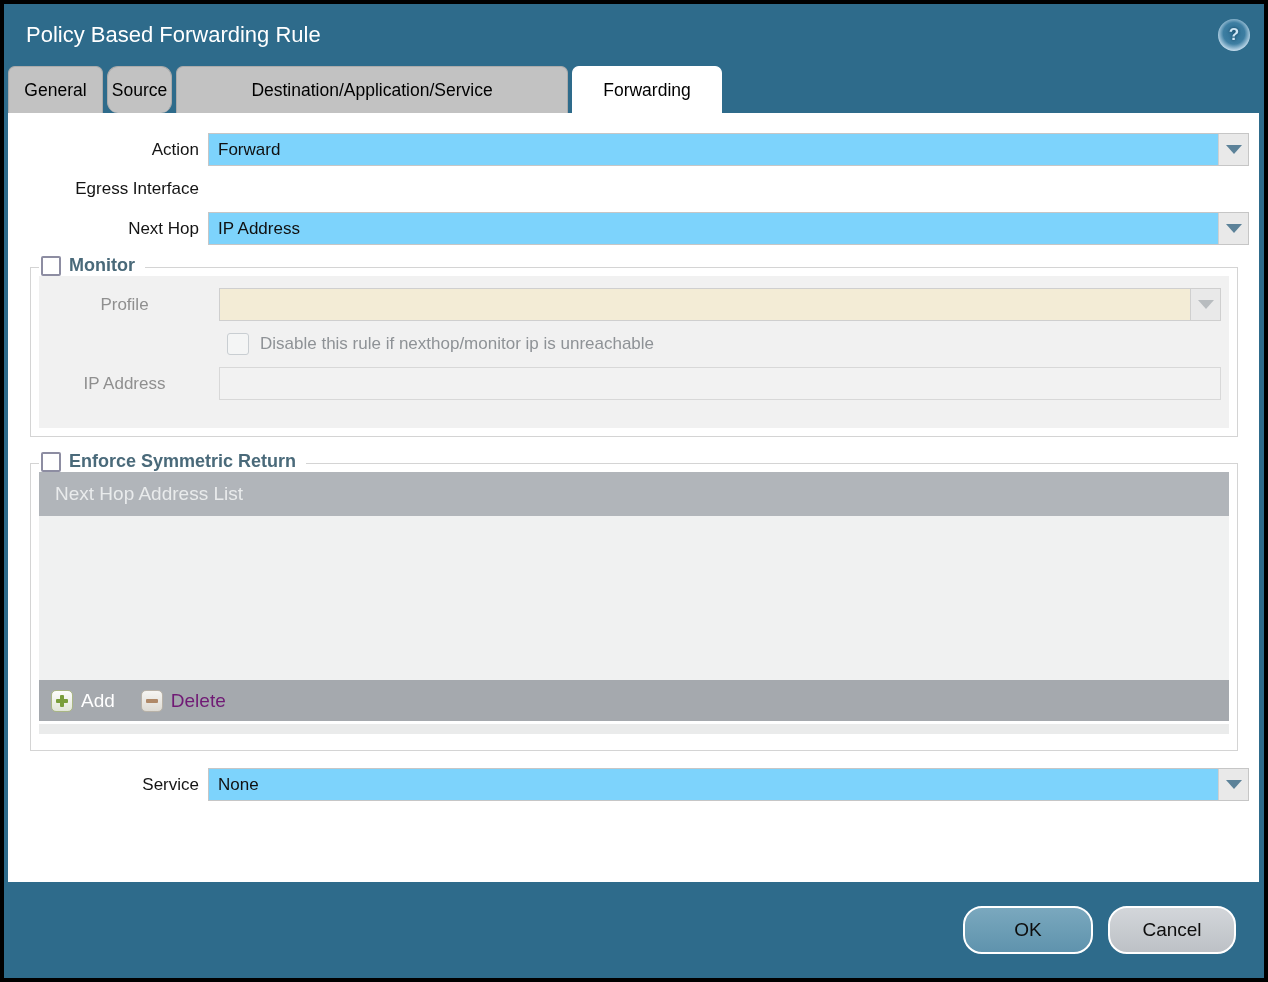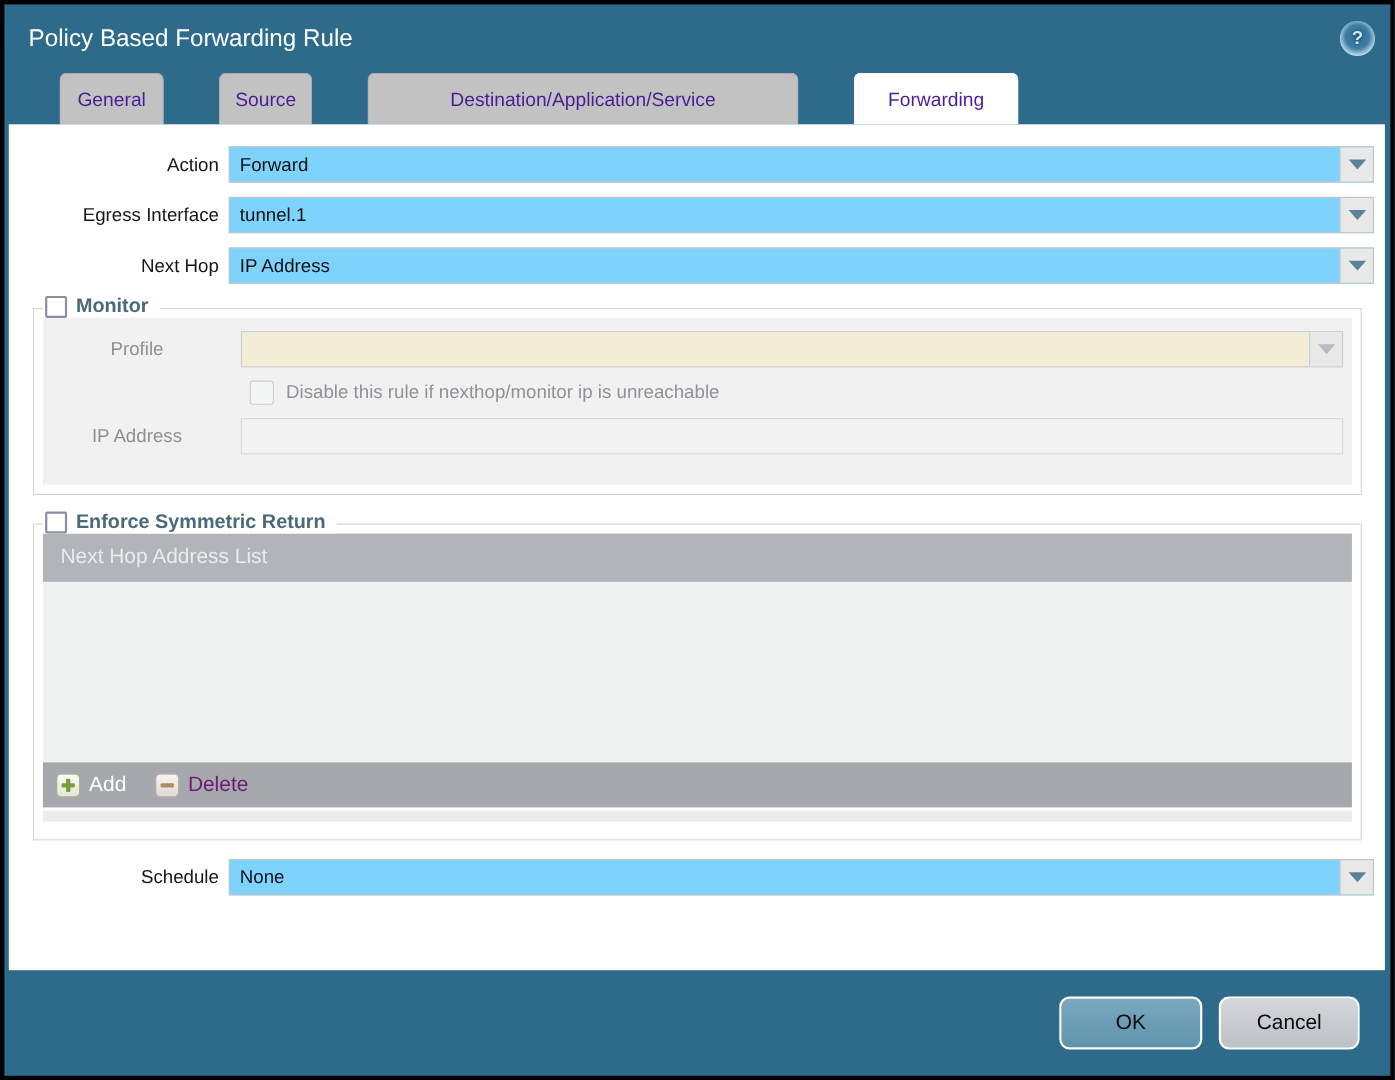--- a/index.html
+++ b/index.html
@@ -31,29 +31,28 @@
     cursor: pointer;
   }
 
   
   .tabs { display: flex; gap: 4px; padding-left: 4px; height: 47px; }
   .tab {
     background: #C2C2C2;
     border: 1px solid #ABABAB;
     border-bottom: none;
     border-radius: 7px 7px 0 0;
-    color: #4c1d95;
+    color: #000000;
     font-size: 17.5px;
     display: flex; align-items: center; justify-content: center;
     padding: 0 10px;
     cursor: pointer;
-    margin-left: 46px;
   }
   .tab.t-general { width: 95px; }
-  .tab.t-source { width: 85px; }
+  .tab.t-source { width: 65px; border-radius: 11px; }
   .tab.t-dest { width: 392px; }
   .tab.t-forwarding { width: 150px; background: #fff; border-color: #fff; position: relative; z-index: 2; }
 
   
   .content {
     background: #fff;
     margin: 0 5px 0 4px;
     height: 769px;
     padding: 20px 10px 0 0;
     position: relative;
@@ -160,21 +159,21 @@
 
   .sched-row { margin-top: 17px; }
 
   
   .footer-actions {
     height: 96px;
     display: flex; align-items: center; justify-content: flex-end;
     gap: 15px; padding-right: 28px;
   }
   .btn {
-    height: 48px; border-radius: 9px;
+    height: 48px; border-radius: 19px;
     border: 2px solid #fff;
     font-size: 19px; color: #0d0d0d;
     display: flex; align-items: center; justify-content: center;
     cursor: pointer;
     font-family: "Liberation Sans", sans-serif;
   }
   .btn-ok { width: 130px; background: linear-gradient(#7AA8BE, #5F93AD); }
   .btn-cancel { width: 128px; background: linear-gradient(#D3D6DA, #BDC1C6); }
 </style>
 </head>
@@ -201,26 +200,20 @@
       <div class="combo">
         <span class="combo-val">Forward</span>
         <span class="combo-btn">
             <span class="tri"></span>
           </span>
       </div>
     </div>
 
     <div class="row">
       <span class="lbl">Egress Interface</span>
-      <div class="combo">
-        <span class="combo-val">tunnel.1</span>
-        <span class="combo-btn">
-            <span class="tri"></span>
-          </span>
-      </div>
     </div>
 
     <div class="row">
       <span class="lbl">Next Hop</span>
       <div class="combo">
         <span class="combo-val">IP Address</span>
         <span class="combo-btn">
             <span class="tri"></span>
           </span>
       </div>
@@ -276,21 +269,21 @@
                 <span class="bar-h"></span>
               </span>
             <span>Delete</span>
           </span>
         </div>
       </div>
       <div class="nh-strip"></div>
     </div>
 
     <div class="row sched-row">
-      <span class="lbl">Schedule</span>
+      <span class="lbl">Service</span>
       <div class="combo">
         <span class="combo-val">None</span>
         <span class="combo-btn">
             <span class="tri"></span>
           </span>
       </div>
     </div>
 
   </div>
 

